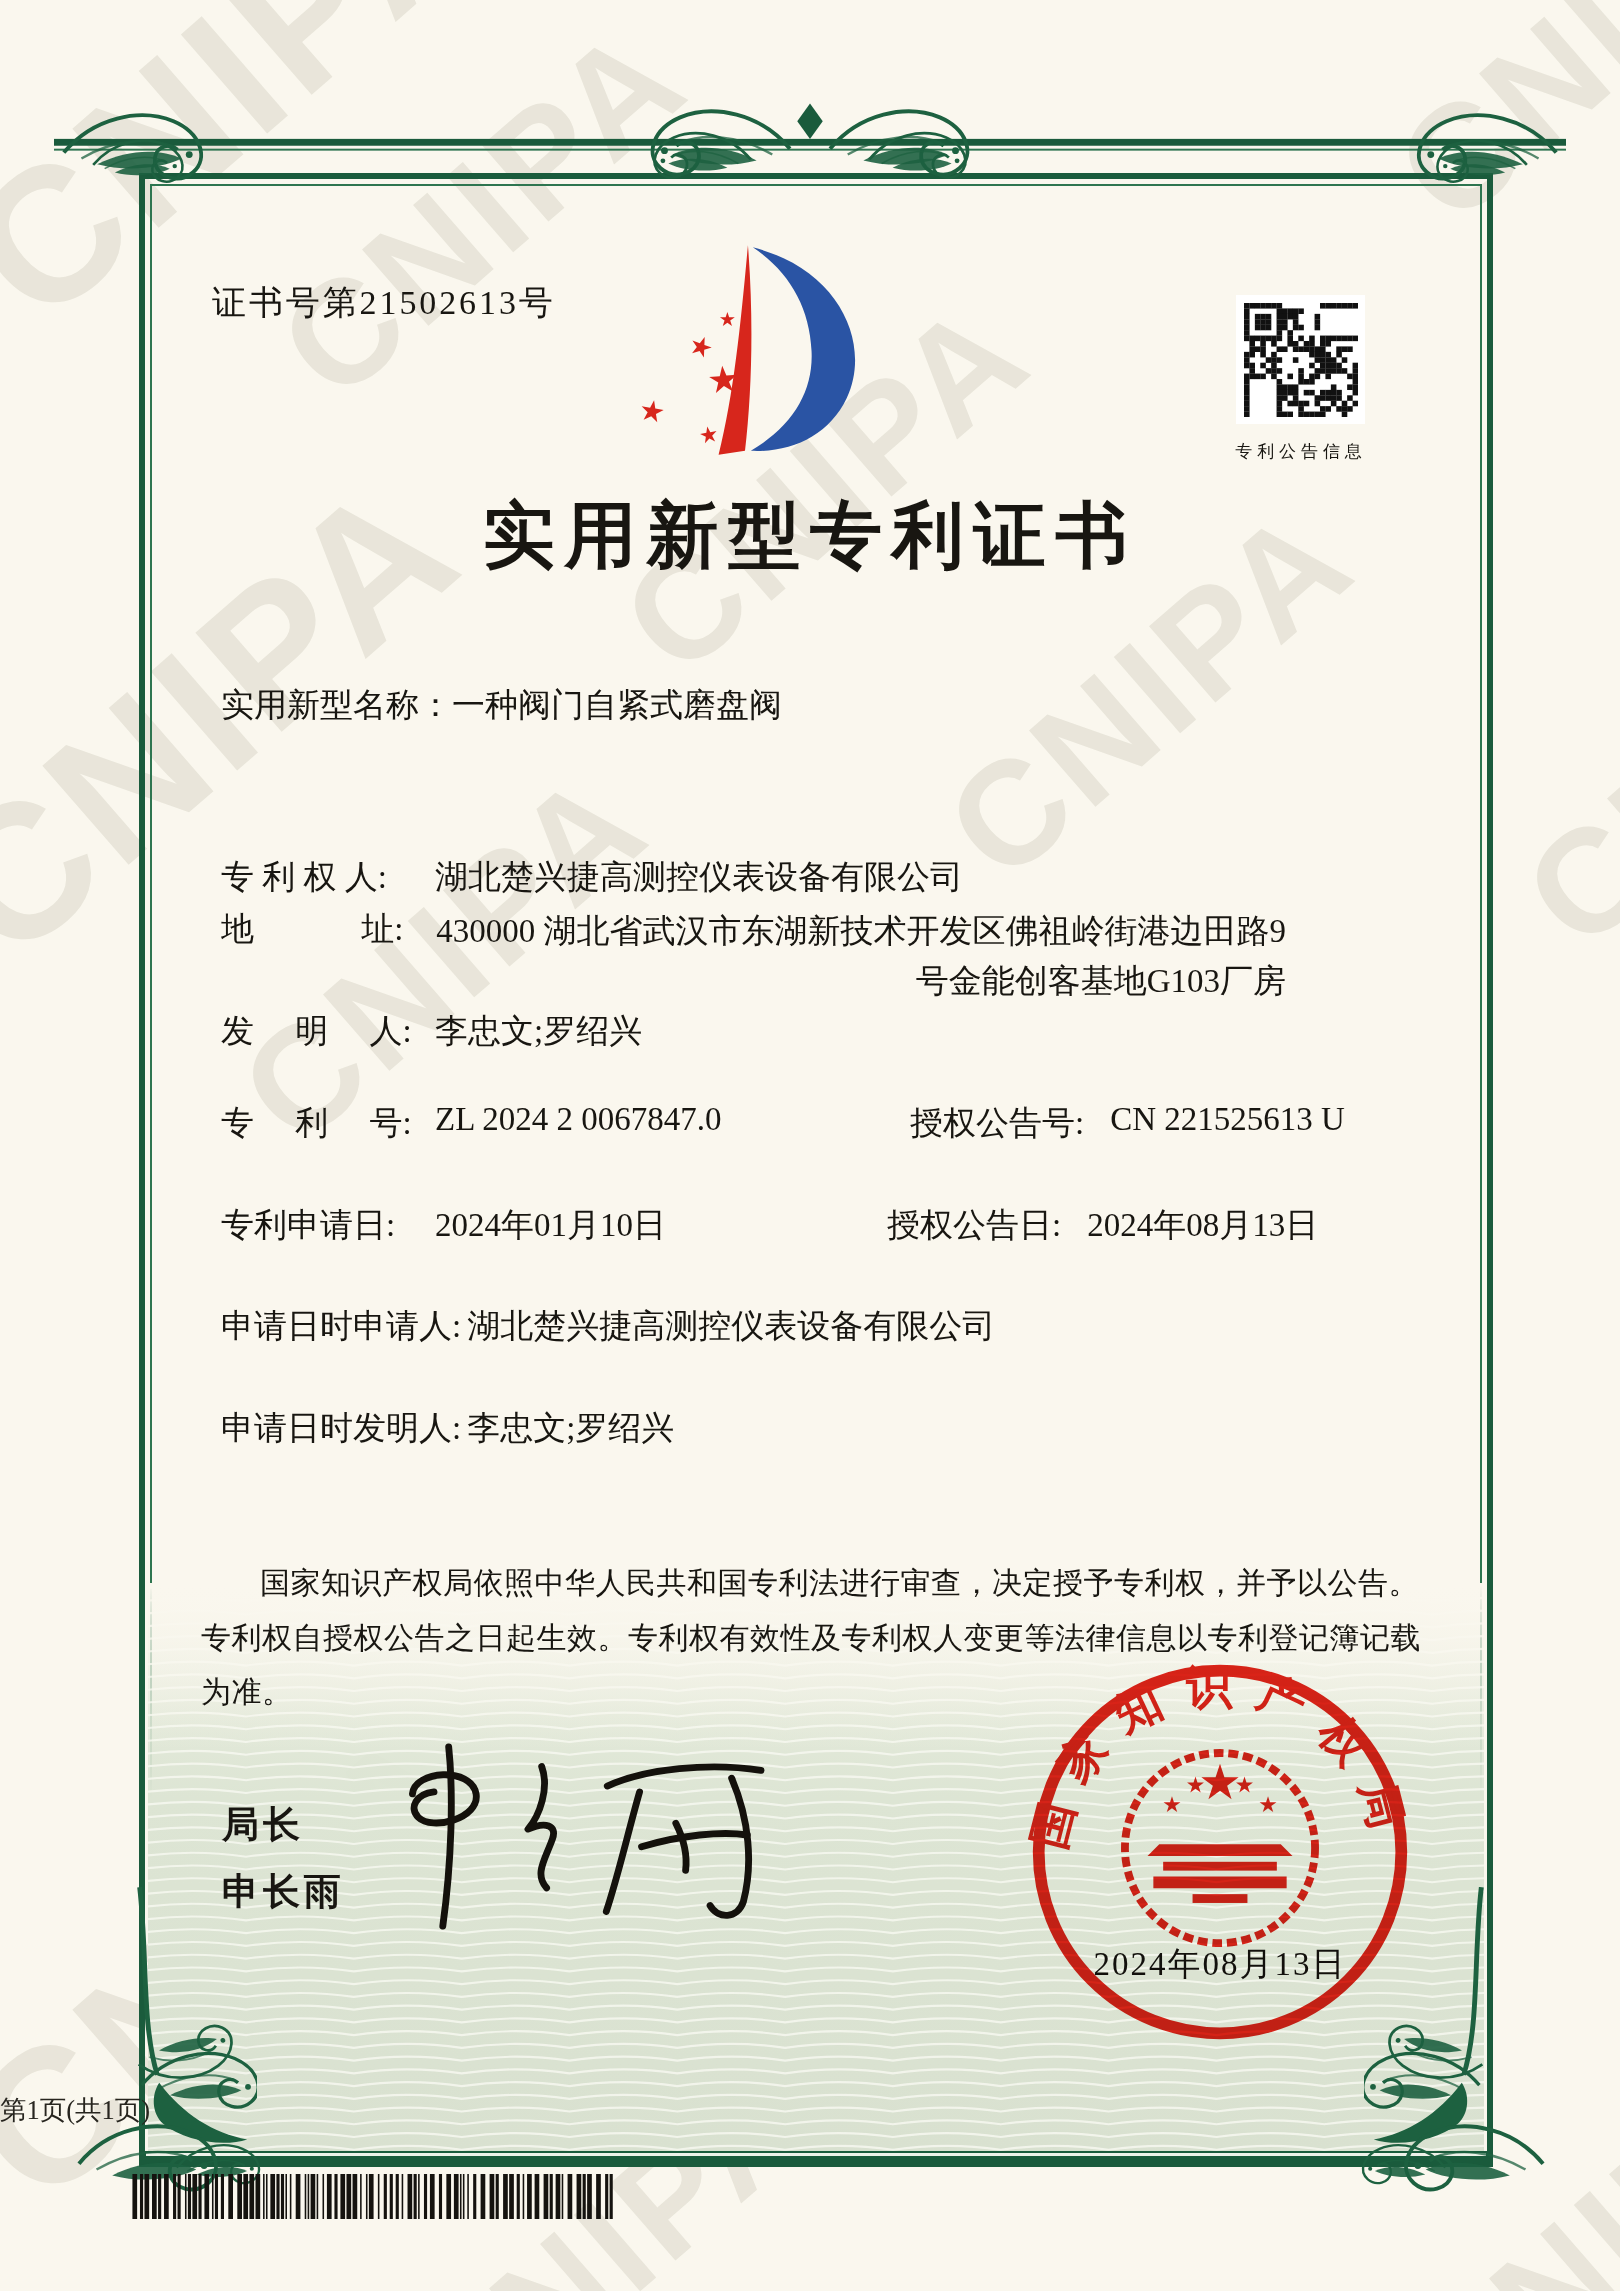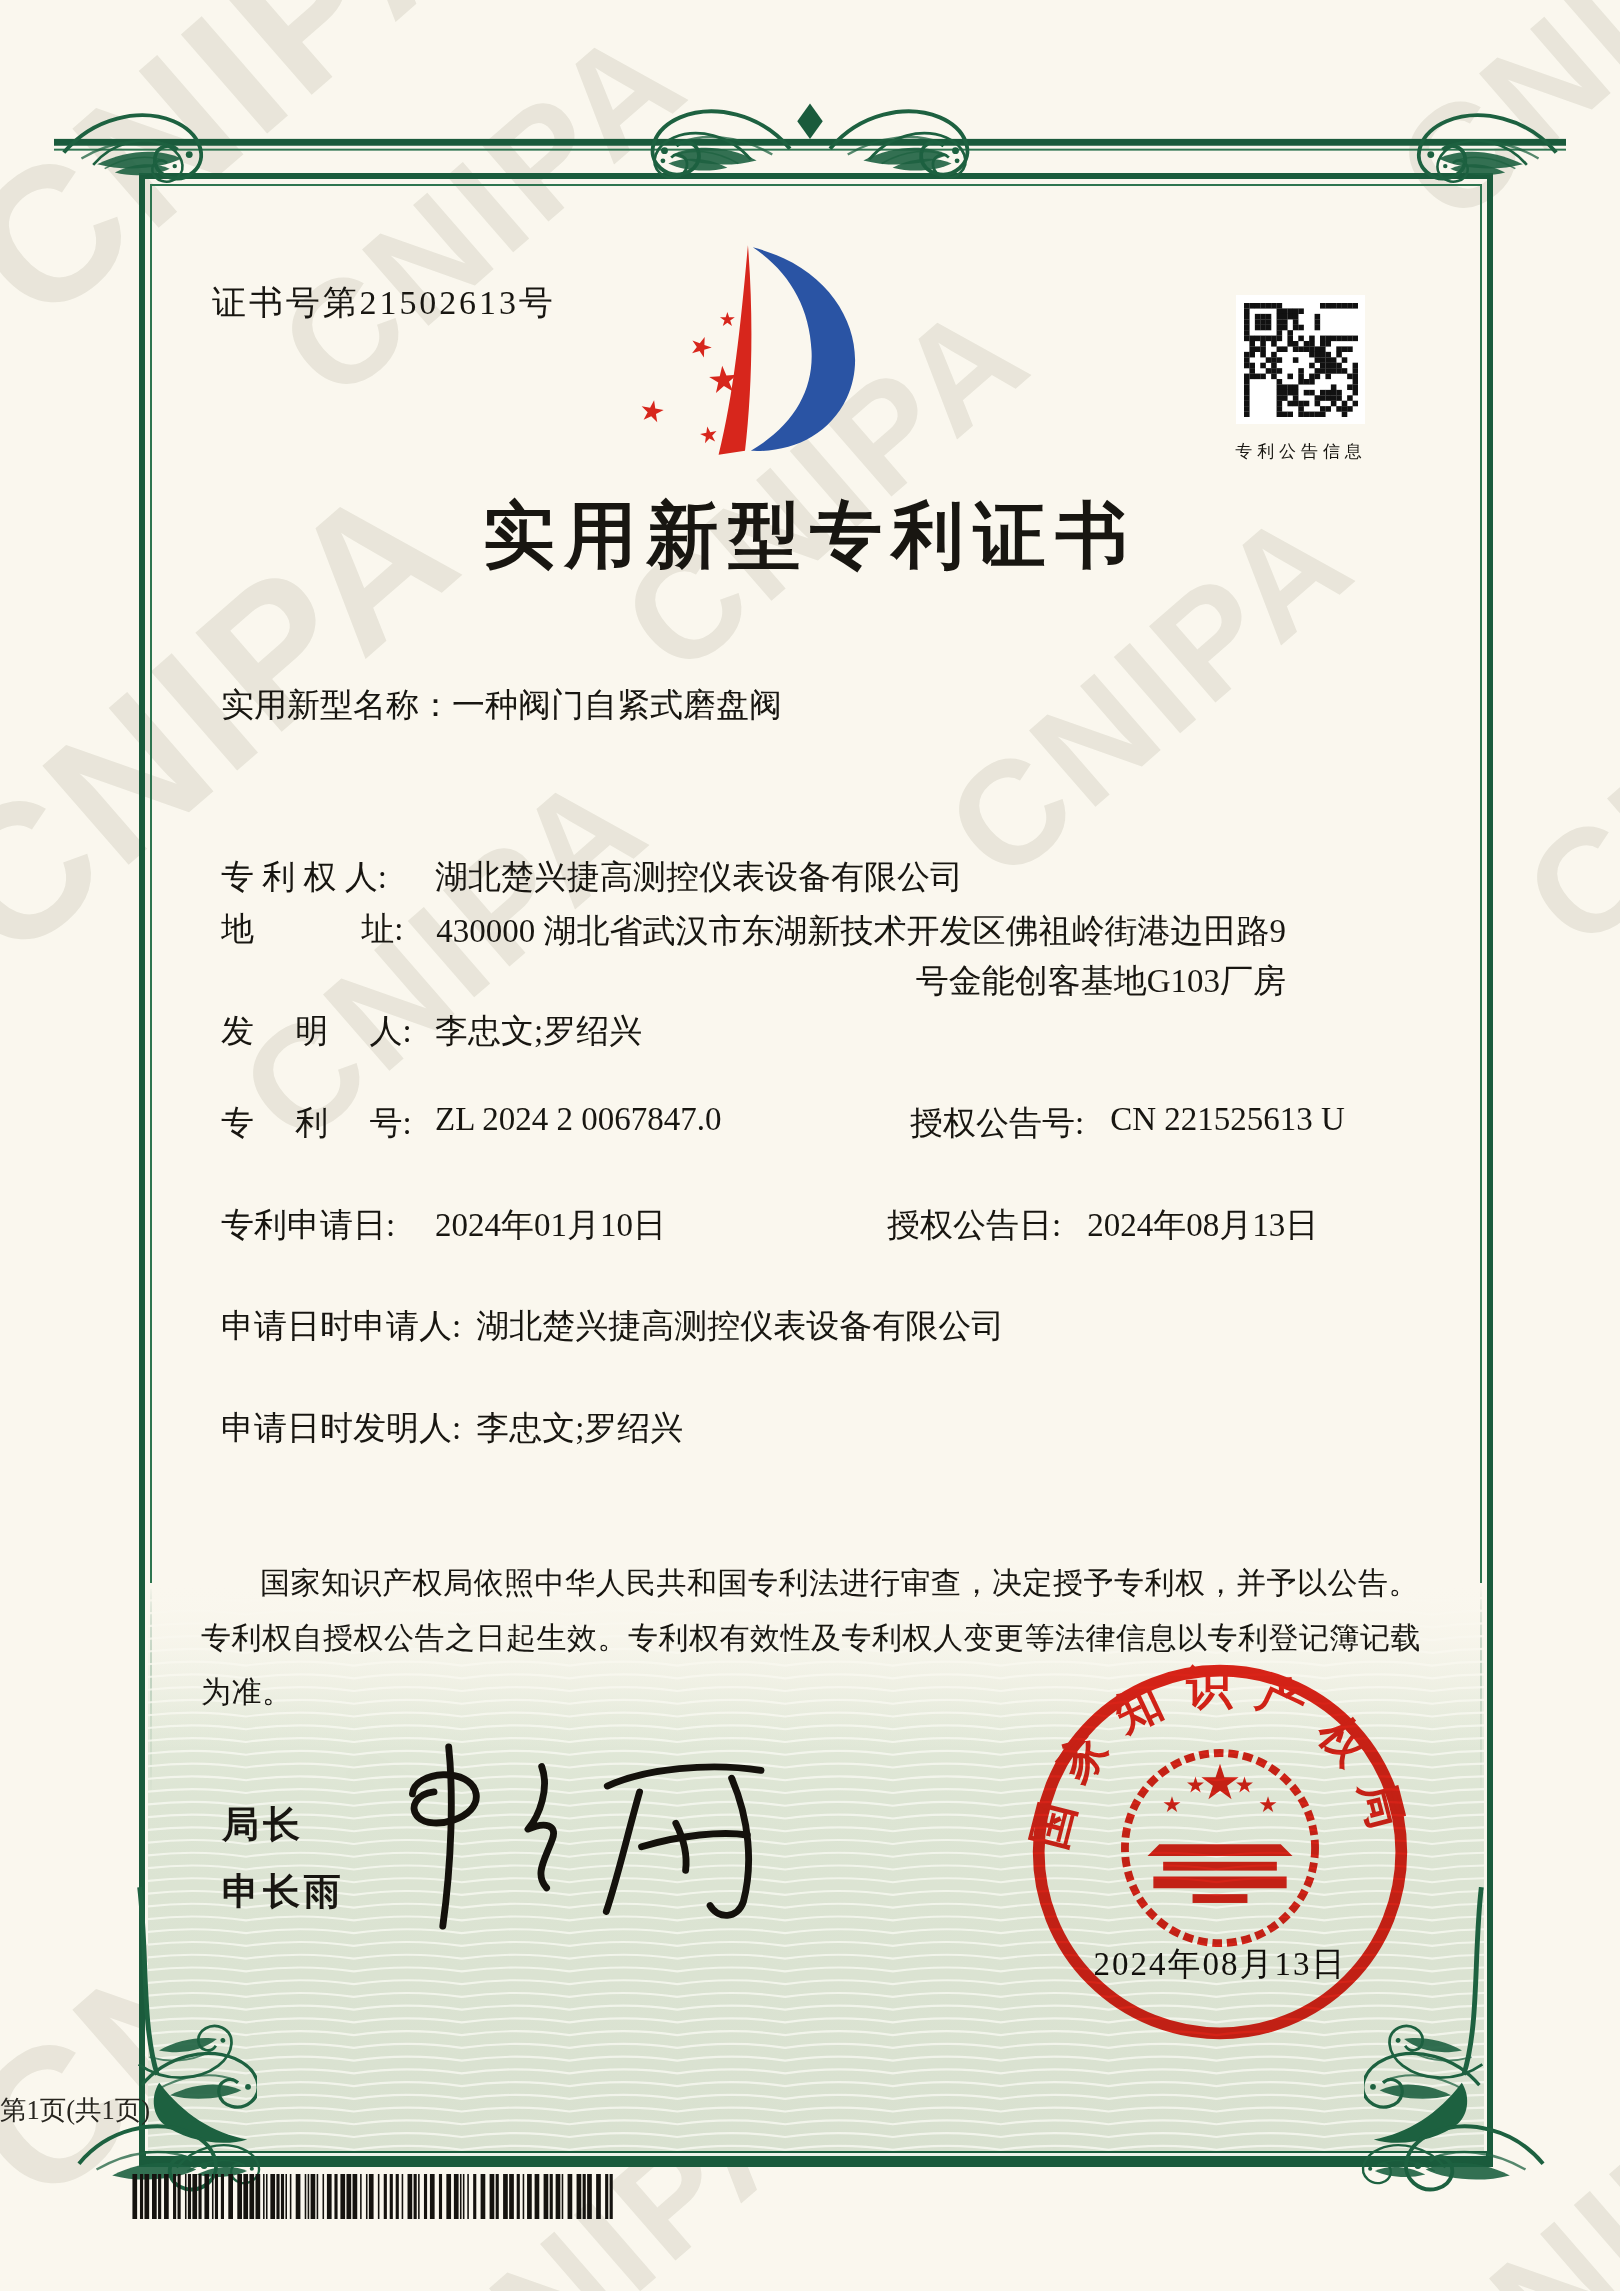--- a/index.html
+++ b/index.html
@@ -21,21 +21,21 @@
   .frame-inner{position:absolute;left:150px;top:184px;width:1332px;height:1961px;z-index:3;
       border:2px solid #2e7550;box-sizing:border-box;pointer-events:none;}
   .band-stripe{position:absolute;left:146px;top:2153px;width:1340px;height:2.9px;background:#eef2e9;z-index:5;}
   .deco{position:absolute;z-index:5;pointer-events:none;}
   
   .txt{position:absolute;z-index:6;color:#181611;white-space:nowrap;}
   .certno{left:212px;top:280px;font-size:34px;letter-spacing:2.9px;}
   .title{left:0;right:0;top:488px;text-align:center;font-size:72px;font-weight:bold;letter-spacing:9.8px;}
   .row{font-size:33px;}
   .row .lbl{display:inline-block;min-width:214px;vertical-align:top;}
-  .row .lbl-long{display:inline-block;min-width:220px;margin-right:15px;vertical-align:top;}
+  .row .lbl-long{display:inline-block;min-width:220px;margin-right:6px;vertical-align:top;}
   .row .lbl-r{display:inline-block;min-width:192px;vertical-align:top;}
   .row .val{display:inline-block;vertical-align:top;}
   .row .val-wrap{display:inline-block;width:851px;white-space:normal;line-height:1.5;vertical-align:top;text-align:right;}
   .stmt{left:201px;width:1223px;font-size:30px;line-height:1.82;white-space:normal;letter-spacing:0.5px;}
   .officer{font-family:"Liberation Sans","DejaVu Sans",sans-serif;font-weight:600;font-size:37px;letter-spacing:3.9px;}
   .qrplate{position:absolute;left:1236px;top:295px;width:129px;height:129px;background:#ffffff;z-index:6;}
   .qrlabel{left:1198px;top:440px;width:206px;text-align:center;font-size:17px;letter-spacing:4.9px;}
   .footer{left:0;right:0;top:2092px;text-align:left;font-size:26.5px;color:#27251f;}
   .sealwrap{position:absolute;left:1024px;top:1656px;width:392px;height:392px;z-index:7;mix-blend-mode:multiply;opacity:0.95;}
   .sealdate{left:1024px;top:1942px;width:392px;text-align:center;font-size:33px;letter-spacing:2px;color:#12100c;z-index:8;}

